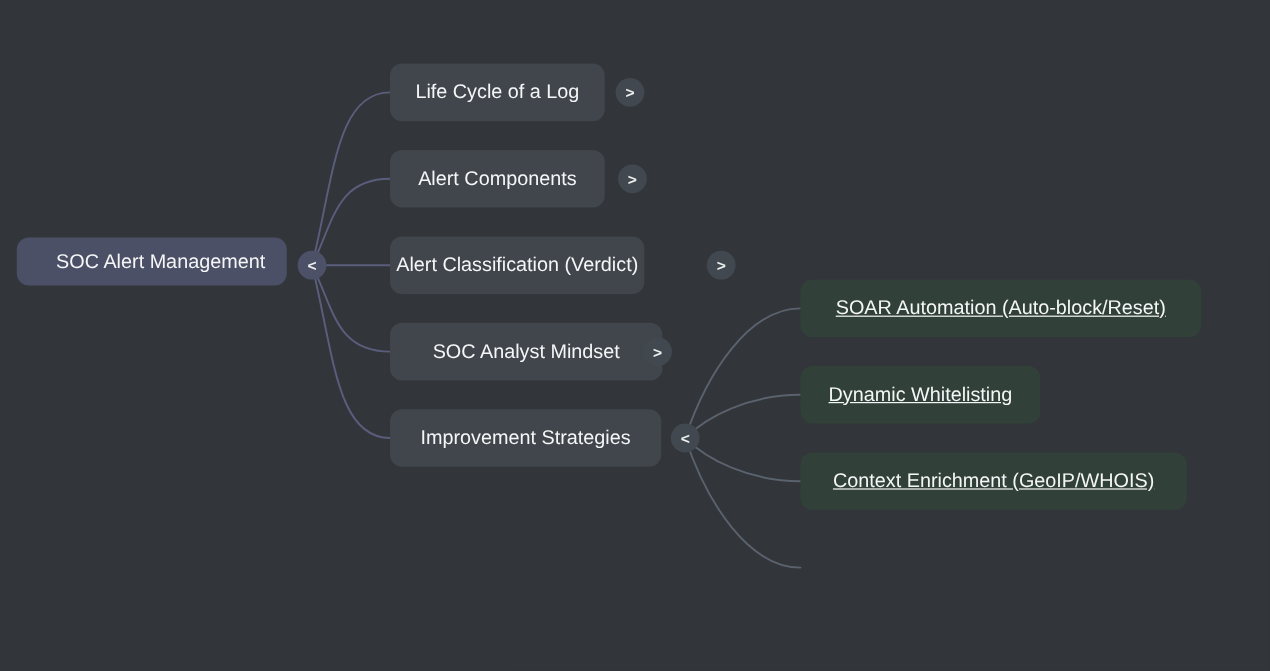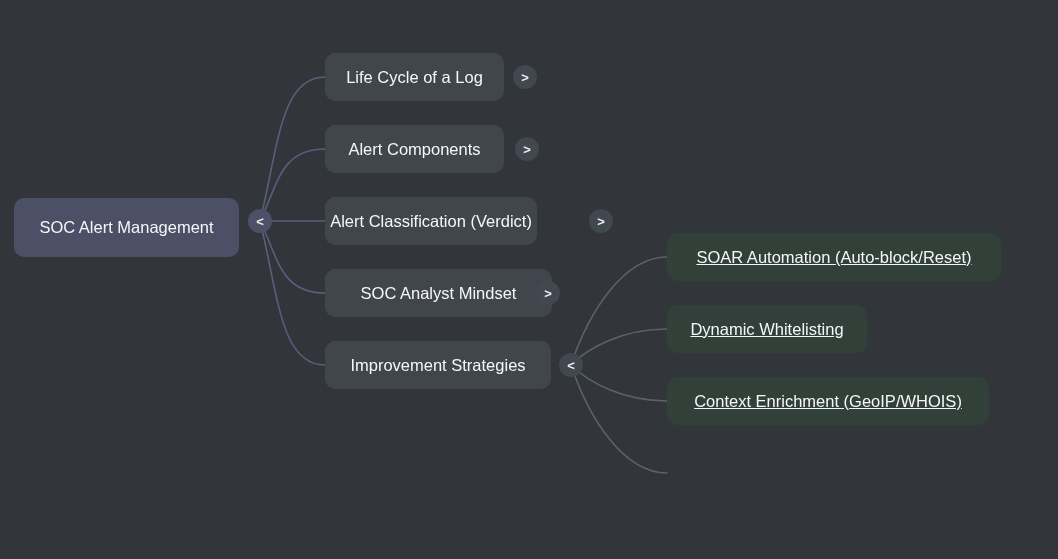--- a/index.html
+++ b/index.html
@@ -27,21 +27,21 @@
   svg.links path.root-branch{stroke:var(--root_link);}
   svg.links path.leaf-branch{stroke:var(--leaf_link);}
   .node{
     position:absolute;z-index:2;
     height:48px;border-radius:10px;
     display:flex;align-items:center;justify-content:center;
     padding:12px 18px;box-sizing:border-box;
     color:var(--text);font-size:16.5px;white-space:nowrap;
     cursor:pointer;
   }
-  .node.root{background:var(--root_node);height:59px;}
+  .node.root{background:var(--root_node);height:40px;justify-content:flex-end;}
   .node.branch{background:var(--branch_node);}
   .node.leaf{background:var(--leaf_node);text-decoration:underline;}
   .toggle{
     position:absolute;z-index:3;
     width:24px;height:24px;border-radius:50%;
     display:flex;align-items:center;justify-content:center;
     color:#edeff0;font-size:13px;font-weight:bold;
     background:var(--toggle);cursor:pointer;
     line-height:1;
   }

